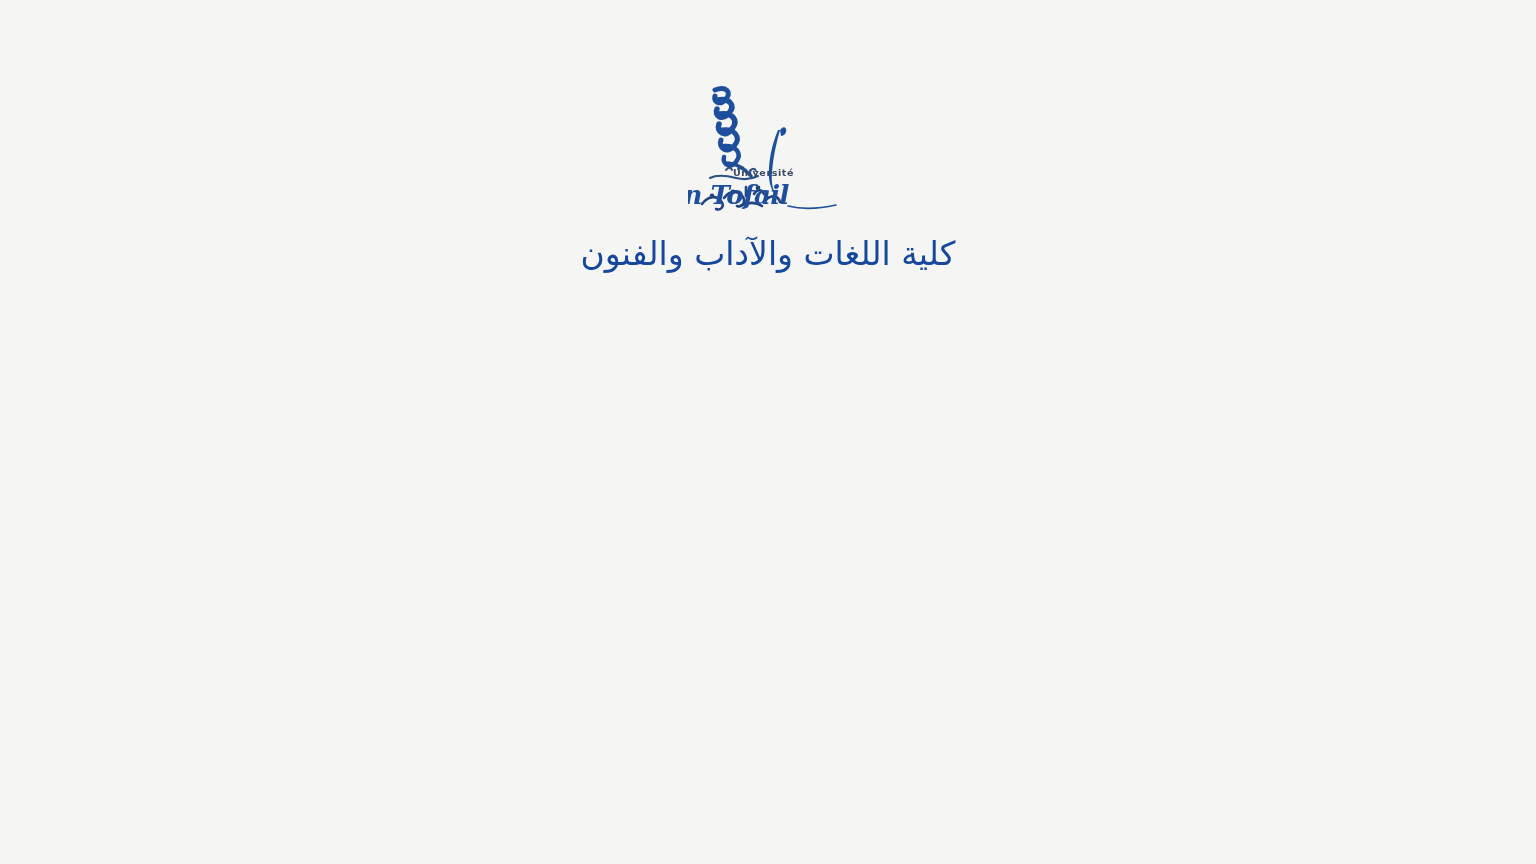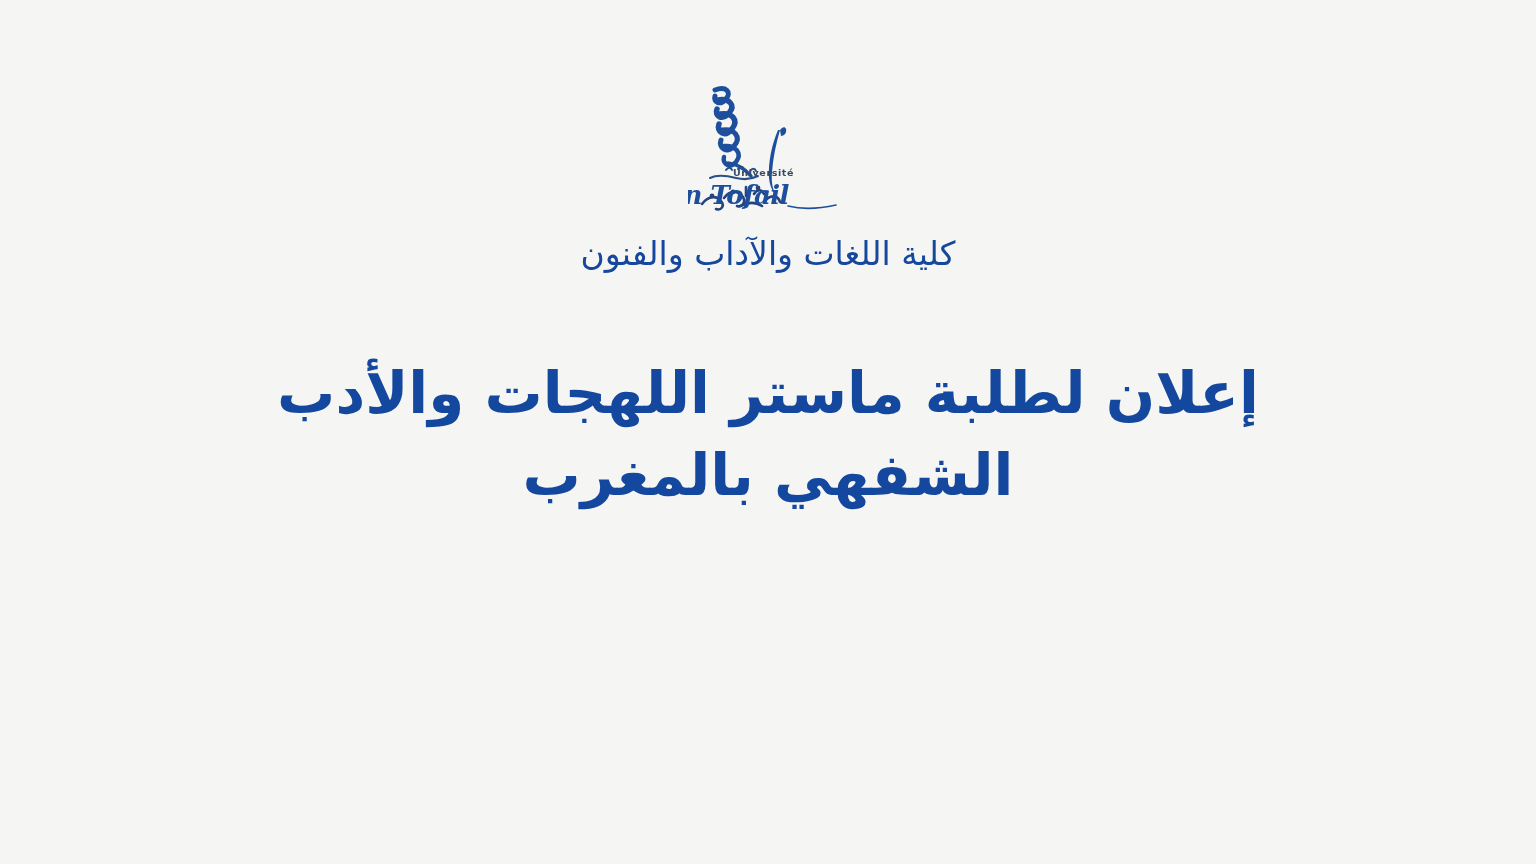--- a/index.html
+++ b/index.html
@@ -124,18 +124,14 @@
 
           <text x="101" y="126" font-family="'DejaVu Serif','Liberation Serif',serif" font-size="26" font-style="italic" font-weight="bold" fill="#1d4f9c" letter-spacing="-0.5">bn Tofail</text>
           <path d="M100 128 C 112 131, 130 131, 148 127" stroke="#1d4f9c" stroke-width="1.6" fill="none" stroke-linecap="round"></path>
         </svg>
       </div>
     </div>
 
     <div class="faculty-name">كلية اللغات والآداب والفنون</div>
   </div>
 
-  <div class="headline">
-    <span class="headline-line">إعلان لطلبة ماستر اللهجات والأدب</span>
-    <span class="headline-line">الشفهي بالمغرب</span>
-  </div>
 
 </div>
 
 </body></html>

